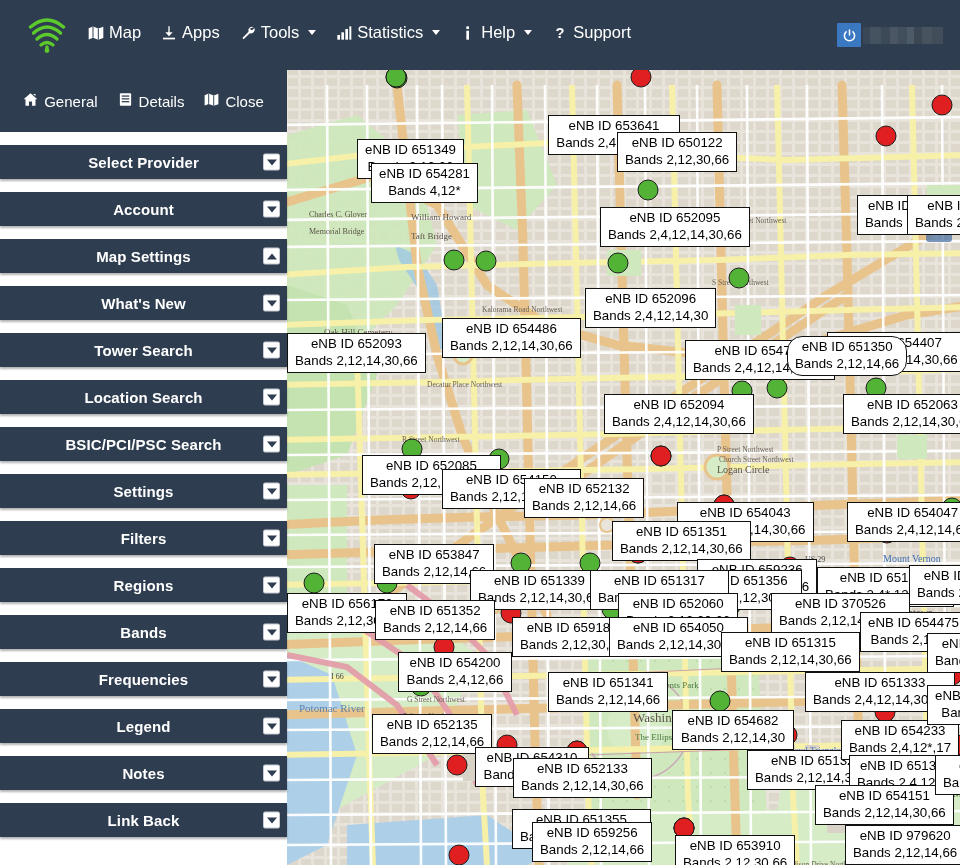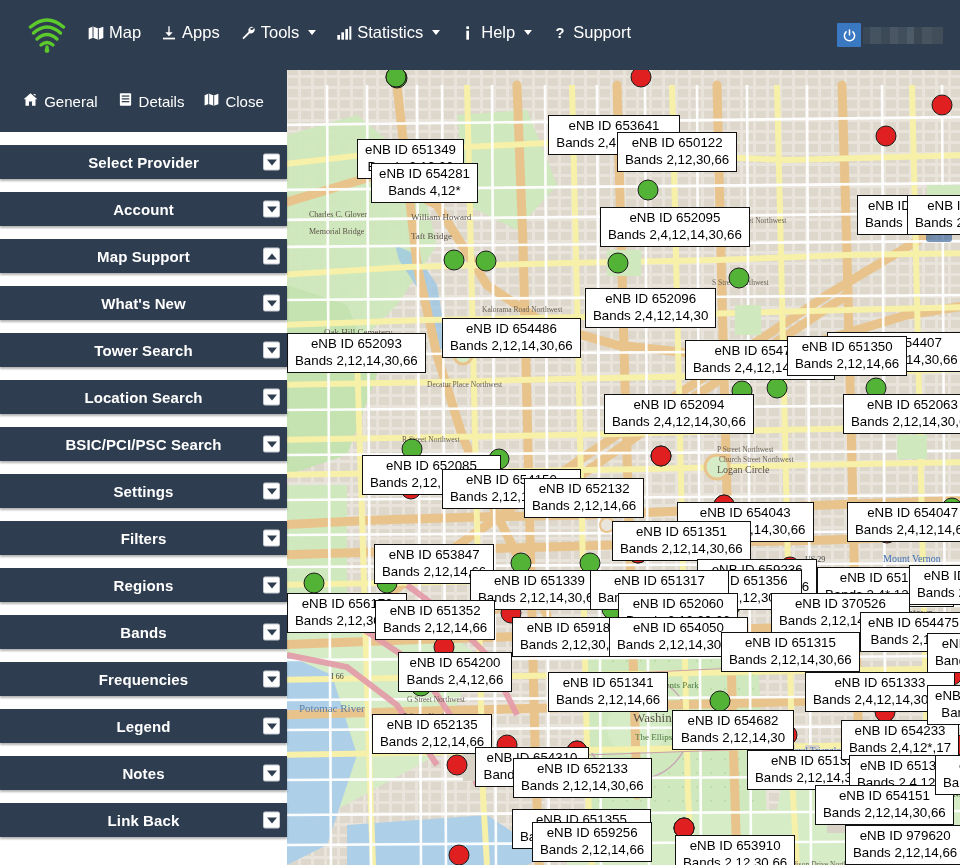--- a/index.html
+++ b/index.html
@@ -413,21 +413,21 @@
           <div>Bands 2,4,12,14,30,66</div>
         </div>
         <div class="lbl" style="left: 556px; top: 339px; min-width: 130px; z-index: 31;">
           <div>eNB ID 652063</div>
           <div>Bands 2,12,14,30,66</div>
         </div>
         <div class="lbl" style="left: 317px; top: 339px; min-width: 144px; z-index: 32;">
           <div>eNB ID 652094</div>
           <div>Bands 2,4,12,14,30,66</div>
         </div>
-        <div class="lbl" style="left: 500px; top: 281px; min-width: 114px; z-index: 33;">
+        <div class="lbl" style="left: 500px; top: 281px; min-width: 114px; z-index: 33; border-radius: 15px;">
           <div>eNB ID 651350</div>
           <div>Bands 2,12,14,66</div>
         </div>
         <div class="lbl" style="left: 75px; top: 400px; min-width: 130px; z-index: 34;">
           <div>eNB ID 652085</div>
           <div>Bands 2,12,14,30,66</div>
         </div>
         <div class="lbl" style="left: 155px; top: 414px; min-width: 130px; z-index: 35;">
           <div>eNB ID 654150</div>
           <div>Bands 2,12,14,30,66</div>
@@ -716,21 +716,21 @@
           <span class="chev-d"></span>
         </span>
       </div>
       <div class="acc">
         <span class="acc-label">Account</span>
         <span class="acc-toggle">
           <span class="chev-d"></span>
         </span>
       </div>
       <div class="acc">
-        <span class="acc-label">Map Support</span>
+        <span class="acc-label">Map Settings</span>
         <span class="acc-toggle">
           <span class="chev-u"></span>
         </span>
       </div>
       <div class="acc">
         <span class="acc-label">What's New</span>
         <span class="acc-toggle">
           <span class="chev-d"></span>
         </span>
       </div>

